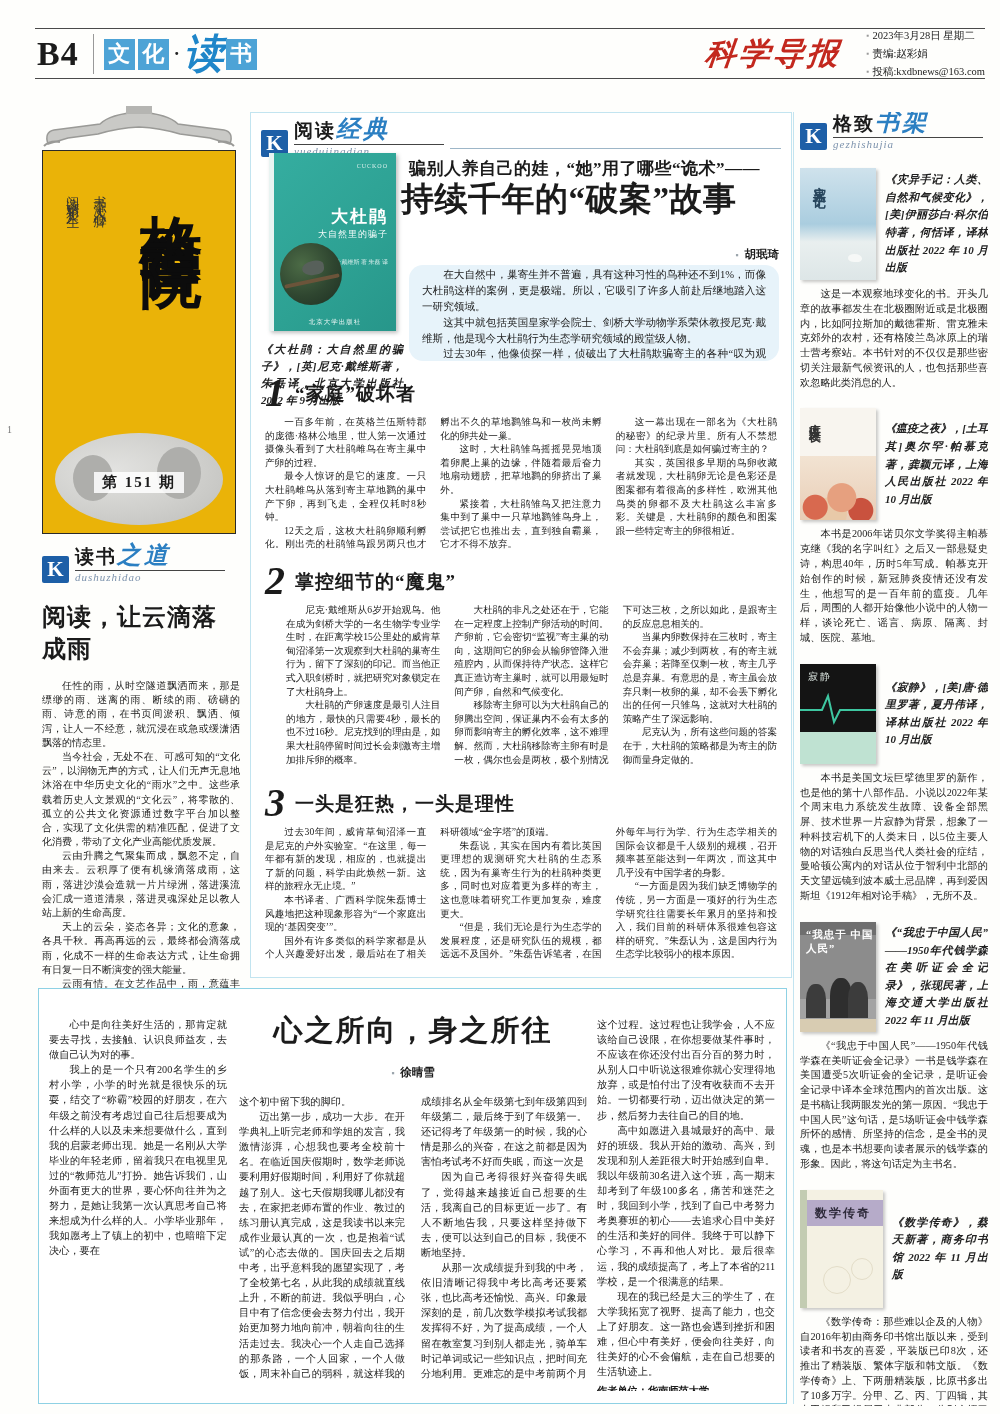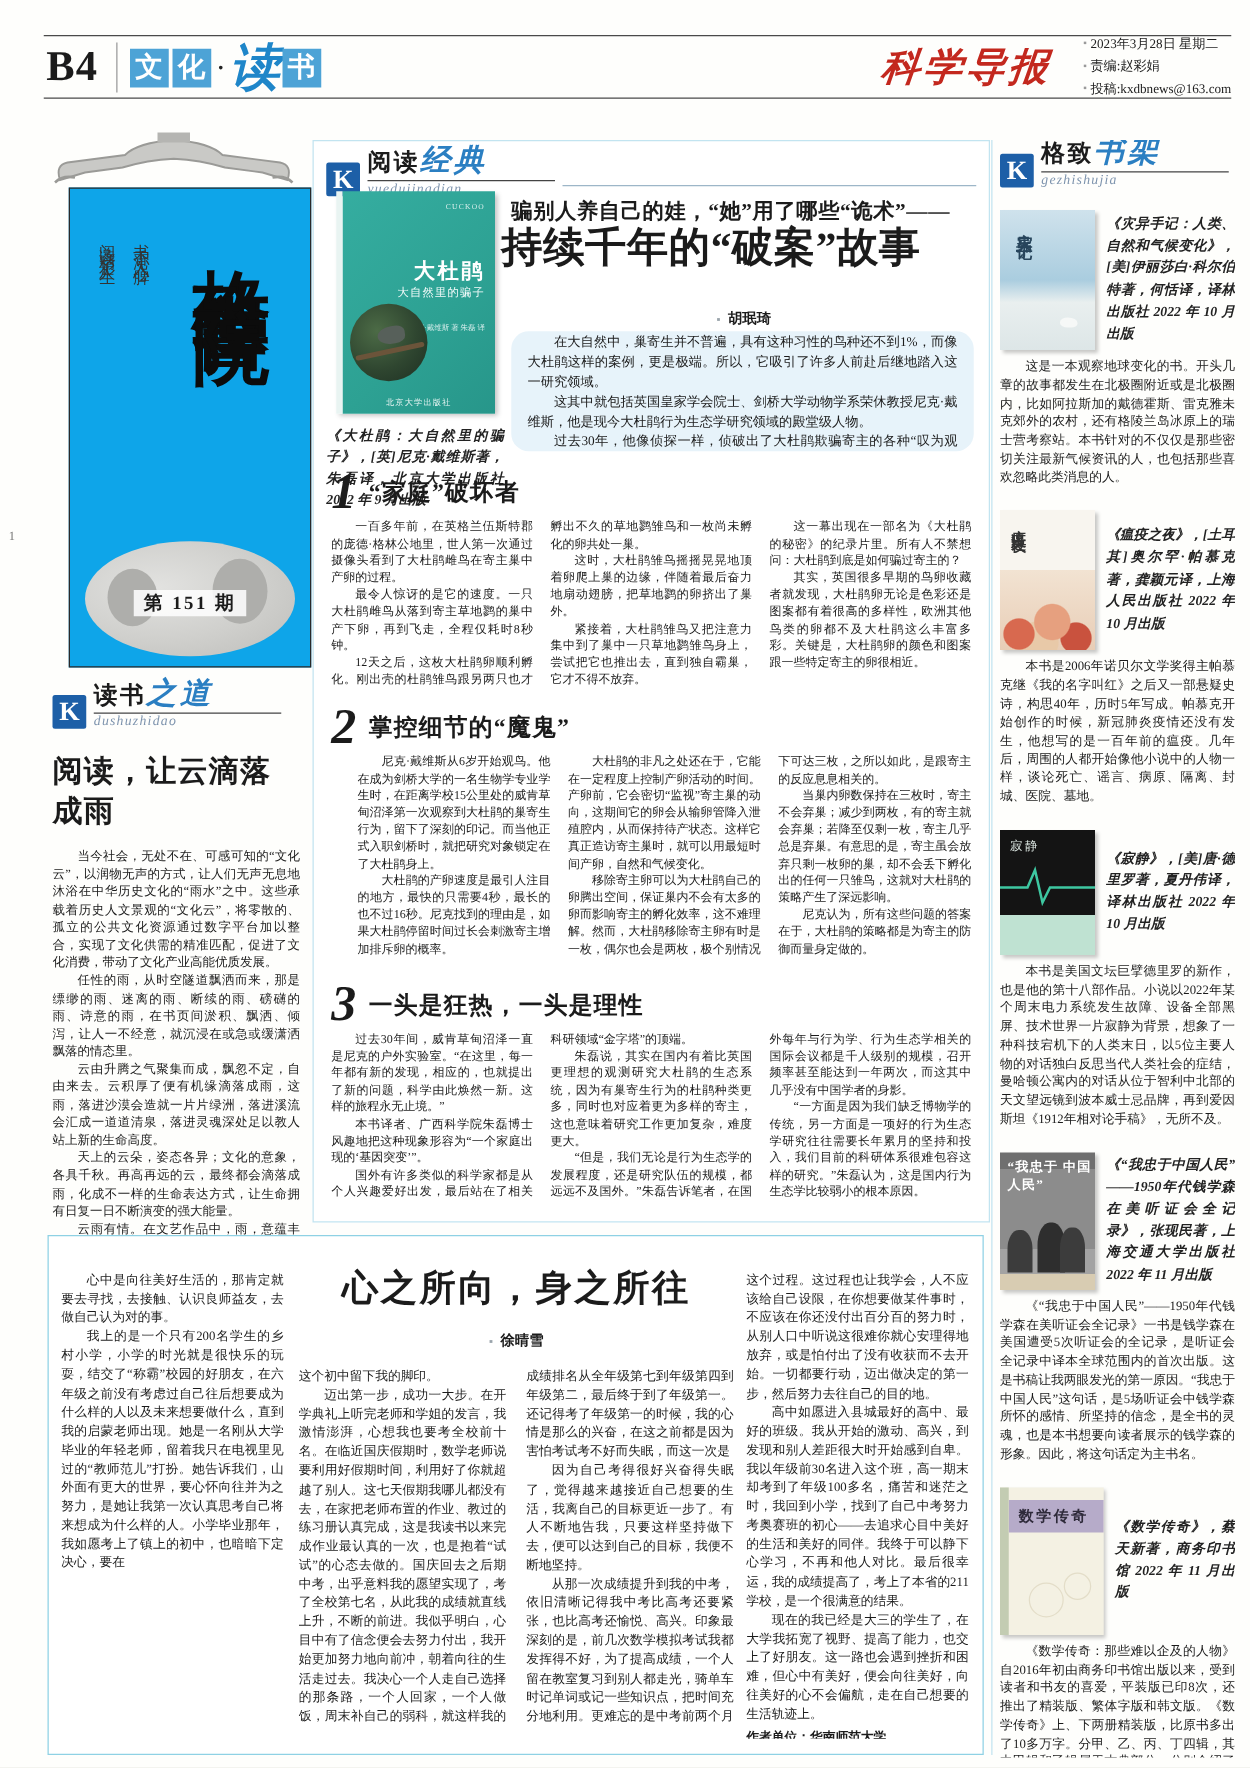--- a/index.html
+++ b/index.html
@@ -16,21 +16,21 @@
           display:flex;align-items:center;justify-content:center;margin-right:3px;font-family:"Liberation Sans",sans-serif;}
   .secdot{color:#222;font-weight:bold;font-size:18px;margin:0 2px;}
   .secscript{color:#1f86c9;font-size:40px;font-weight:bold;font-style:italic;line-height:1;margin:0 2px;}
   .paper{margin-left:auto;margin-right:26px;color:#c3281e;font-size:31px;font-weight:bold;font-style:italic;
          letter-spacing:3px;transform:skewX(-6deg);}
   .pubinfo{font-size:10.5px;color:#222;line-height:1.7;white-space:nowrap;}
   .pubinfo .sq{color:#9a9a9a;font-size:8px;vertical-align:1px;margin-right:3px;}
   .mark1{position:absolute;left:7px;top:424px;font-size:10px;color:#777;}
   
   .roof{position:absolute;left:40px;top:104px;width:198px;height:48px;}
-  .mast{position:absolute;left:55px;top:150px;width:192px;height:382px;border:1.5px solid #2a2a2a;background:#0ea5e9;}
+  .mast{position:absolute;left:42px;top:150px;width:192px;height:382px;border:1.5px solid #2a2a2a;background:#eab308;}
   .mast-slogan{position:absolute;left:16px;top:34px;font-size:13px;letter-spacing:4px;color:#333;line-height:2.1;}
   .mast-title{position:absolute;right:22px;top:14px;font-size:62px;font-weight:bold;letter-spacing:10px;color:#0c0c0c;
               font-family:"Liberation Serif",serif;}
   .mast-oval{position:absolute;left:50%;bottom:8px;transform:translateX(-50%);width:168px;height:92px;border-radius:50%;
              background:radial-gradient(ellipse at 35% 40%, #e2e2e0 0%, #cfcfcc 55%, #bdbdba 100%);overflow:hidden;}
   .mast-oval .fig{position:absolute;background:#aeaeab;border-radius:50%;}
   .issue{position:absolute;left:50%;bottom:40px;transform:translateX(-50%);background:rgba(255,255,255,.85);
          padding:1px 8px;font-size:15px;font-weight:bold;letter-spacing:2px;white-space:nowrap;}
   
   .slabel{display:flex;align-items:flex-end;gap:6px;}
@@ -59,21 +59,21 @@
   .cv-circle{position:absolute;left:6px;bottom:26px;width:62px;height:62px;border-radius:50%;
              background:radial-gradient(circle at 35% 35%, #4c6b46 0%, #2f4630 55%, #1d2f22 100%);overflow:hidden;}
   .cv-branch{position:absolute;left:4px;top:36px;width:56px;height:4px;background:#6b543a;transform:rotate(-12deg);border-radius:2px;}
   .cv-bird{position:absolute;left:22px;top:18px;width:22px;height:14px;background:#57605a;border-radius:60% 40% 45% 55%;transform:rotate(-8deg);}
   .cv-pub{position:absolute;left:0;right:0;bottom:4px;text-align:center;color:#eaf6f4;font-size:6.5px;letter-spacing:1px;}
   .cover-cap{position:absolute;left:10px;top:228px;width:142px;font-size:11px;line-height:1.55;font-style:italic;
              font-weight:bold;color:#222;text-align:justify;}
   .kicker{position:absolute;left:158px;top:44px;width:372px;font-size:17px;font-weight:bold;letter-spacing:.5px;}
   .headline{position:absolute;left:150px;top:68px;width:384px;font-size:33px;font-weight:900;letter-spacing:.5px;
             line-height:1.15;white-space:nowrap;}
-  .byline{position:absolute;left:160px;top:134px;width:368px;text-align:center;font-size:11.5px;font-weight:bold;}
+  .byline{position:absolute;left:160px;top:134px;width:368px;text-align:right;font-size:11.5px;font-weight:bold;}
   .byline .sq,.e-byline .sq{color:#9aa4ab;font-size:9px;margin-right:6px;}
   .lead{position:absolute;left:158px;top:152px;width:344px;height:92px;background:#e7f3fa;border-radius:14px;
         padding:2px 13px;font-size:10.6px;line-height:1.5;text-align:justify;overflow:hidden;}
   .lead p{text-indent:2em;}
   .msec{position:absolute;left:14px;width:512px;}
   .msec-head{display:flex;align-items:flex-end;gap:10px;border-bottom:0;margin-bottom:6px;}
   .msec-num{font-size:40px;font-weight:bold;font-style:italic;line-height:.8;font-family:"Liberation Serif",serif;}
   .msec-title{font-size:19px;font-weight:bold;letter-spacing:1px;padding-bottom:2px;}
   .cols3{column-count:3;column-gap:14px;font-size:9.6px;line-height:1.42;text-align:justify;overflow:hidden;}
   .cols3 p{text-indent:2em;}
@@ -176,22 +176,22 @@
     <div class="slabel">
       <span class="klogo">K</span>
       <span>
         <span class="lbl-main">读书</span><span class="lbl-script">之道</span>
         <div class="lbl-underline"></div>
         <div class="pinyin">dushuzhidao</div>
       </span>
     </div>
     <div class="dsz-head">阅读，让云滴落成雨</div>
     <div class="dsz-body">
+        <p>任性的雨，从时空隧道飘洒而来，那是缥缈的雨、迷离的雨、断续的雨、磅礴的雨、诗意的雨，在书页间淤积、飘洒、倾泻，让人一不经意，就沉浸在或急或缓潇洒飘落的情态里。</p>
         <p>当今社会，无处不在、可感可知的“文化云”，以润物无声的方式，让人们无声无息地沐浴在中华历史文化的“雨水”之中。这些承载着历史人文景观的“文化云”，将零散的、孤立的公共文化资源通过数字平台加以整合，实现了文化供需的精准匹配，促进了文化消费，带动了文化产业高能优质发展。</p>
-        <p>任性的雨，从时空隧道飘洒而来，那是缥缈的雨、迷离的雨、断续的雨、磅礴的雨、诗意的雨，在书页间淤积、飘洒、倾泻，让人一不经意，就沉浸在或急或缓潇洒飘落的情态里。</p>
         <p>云由升腾之气聚集而成，飘忽不定，自由来去。云积厚了便有机缘滴落成雨，这雨，落进沙漠会造就一片片绿洲，落进溪流会汇成一道道清泉，落进灵魂深处足以教人站上新的生命高度。</p>
         <p>天上的云朵，姿态各异；文化的意象，各具千秋。再高再远的云，最终都会滴落成雨，化成不一样的生命表达方式，让生命拥有日复一日不断演变的强大能量。</p>
         <p>云雨有情。在文艺作品中，雨，意蕴丰富，别具魅力，渲染着无以言表的人类情感；雨，以不同的情态，寄托着人们因时因地因情因境各不相同的情思。古往今来的中国诗词达人，对雨的描摹表达已然到了极致，留下了无数传世经典名句。</p>
       </div>
     <div class="dsz-author">程应峰</div>
   </div>
 
   <div class="main">
     <div class="main-head">
       <div class="slabel">

